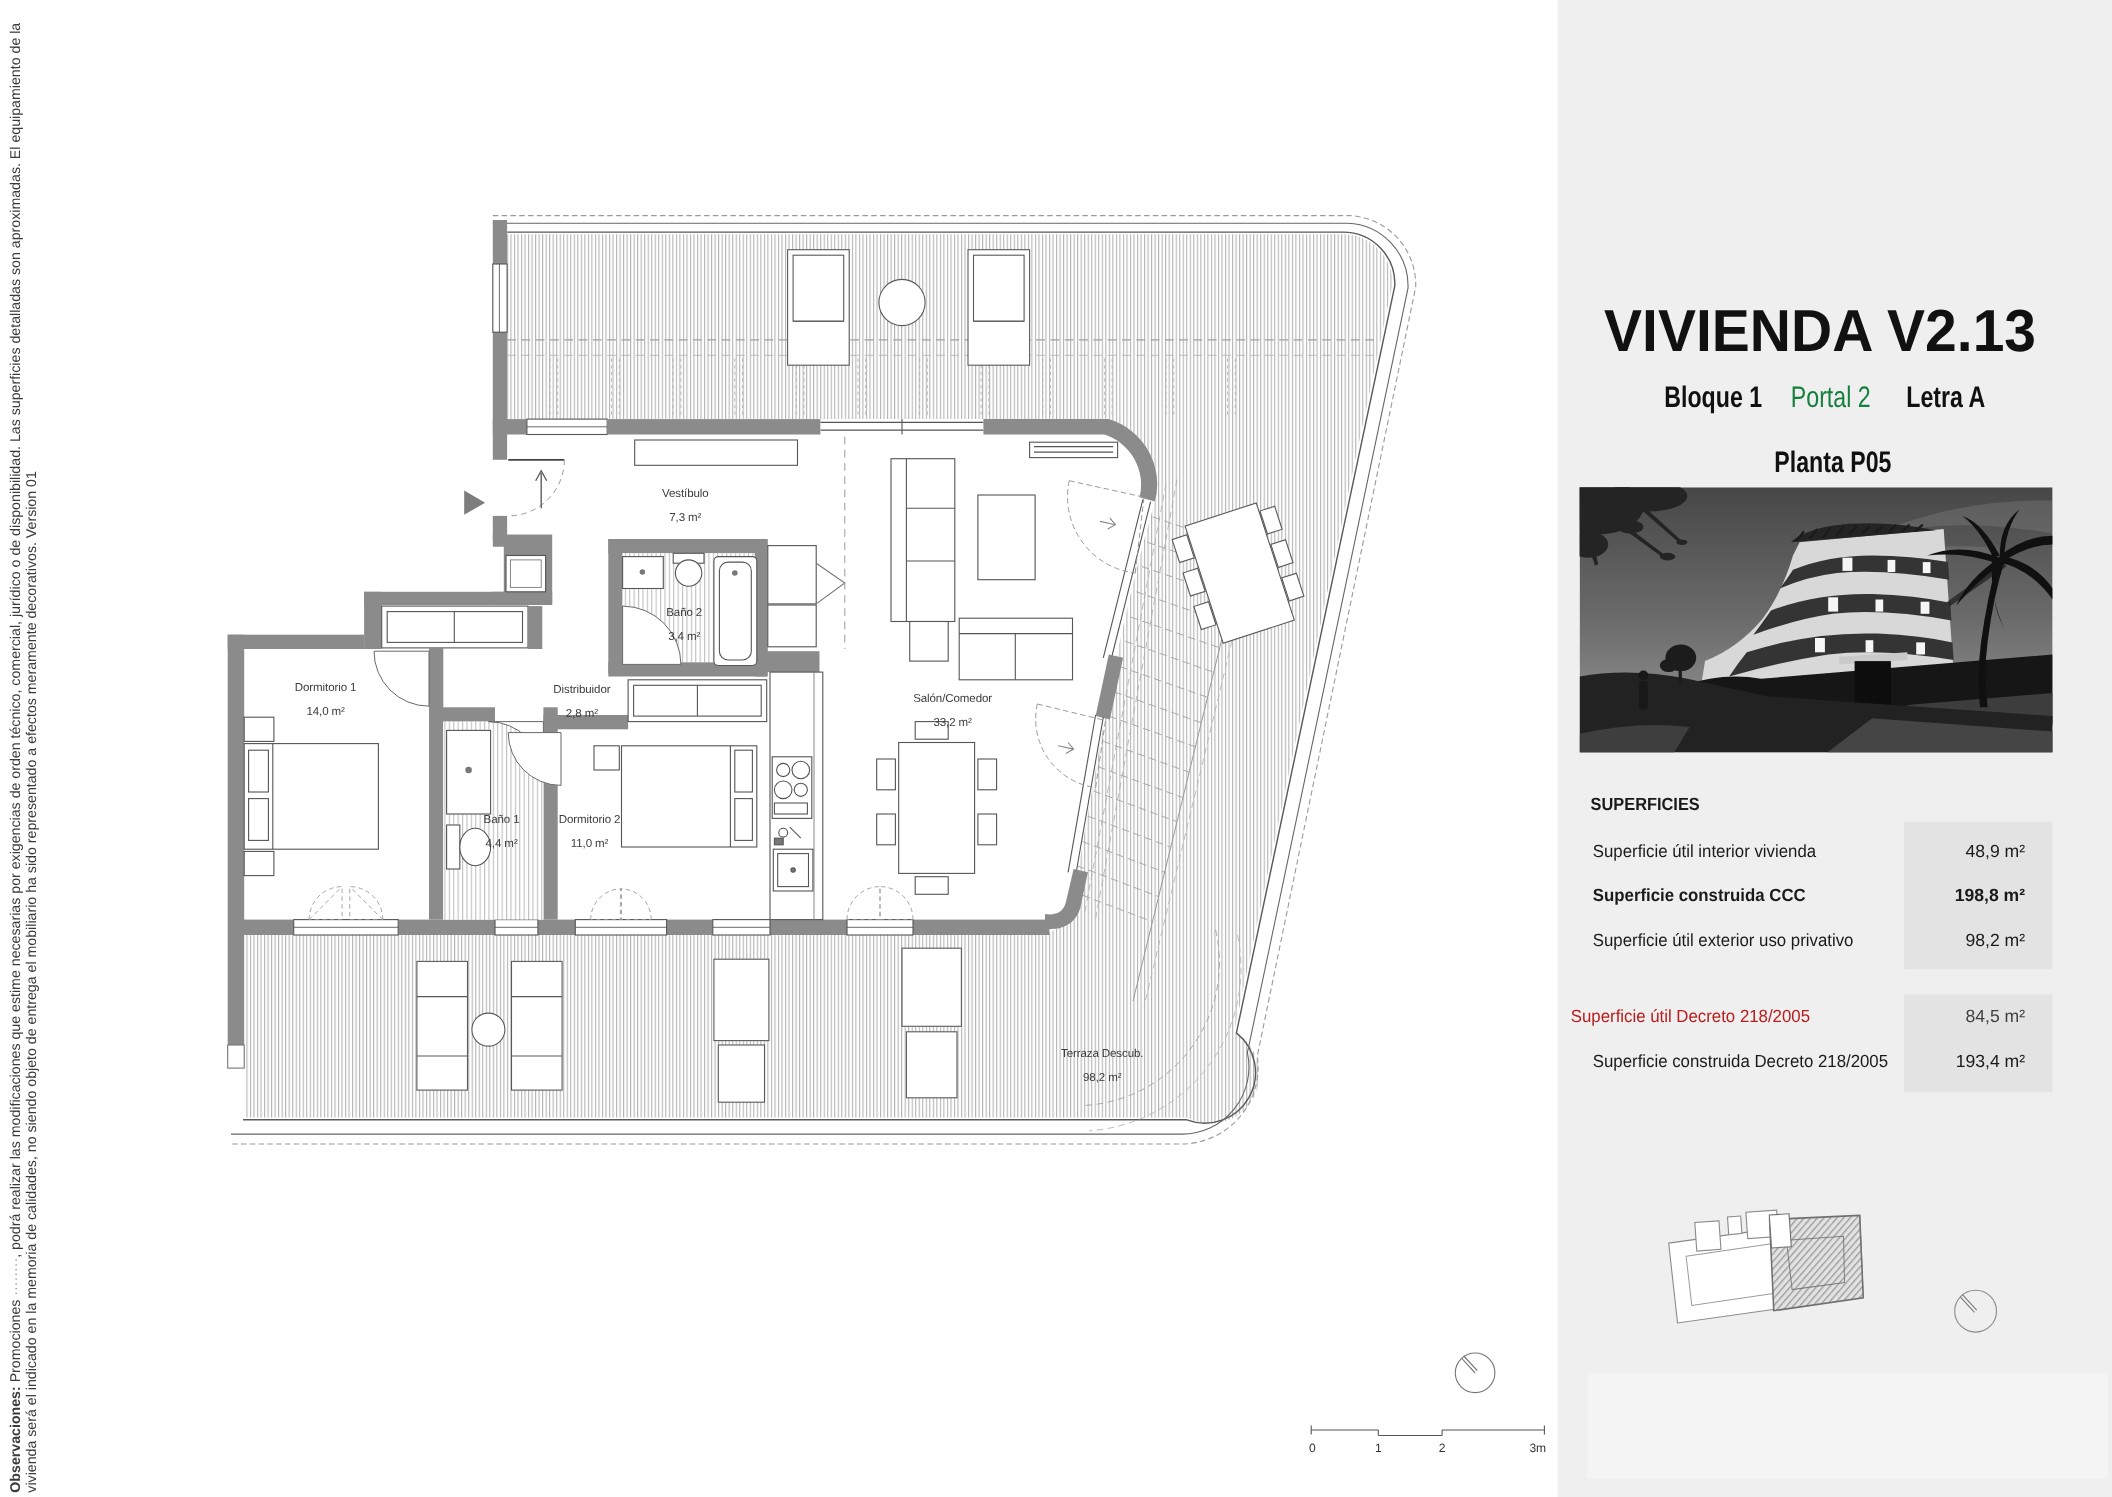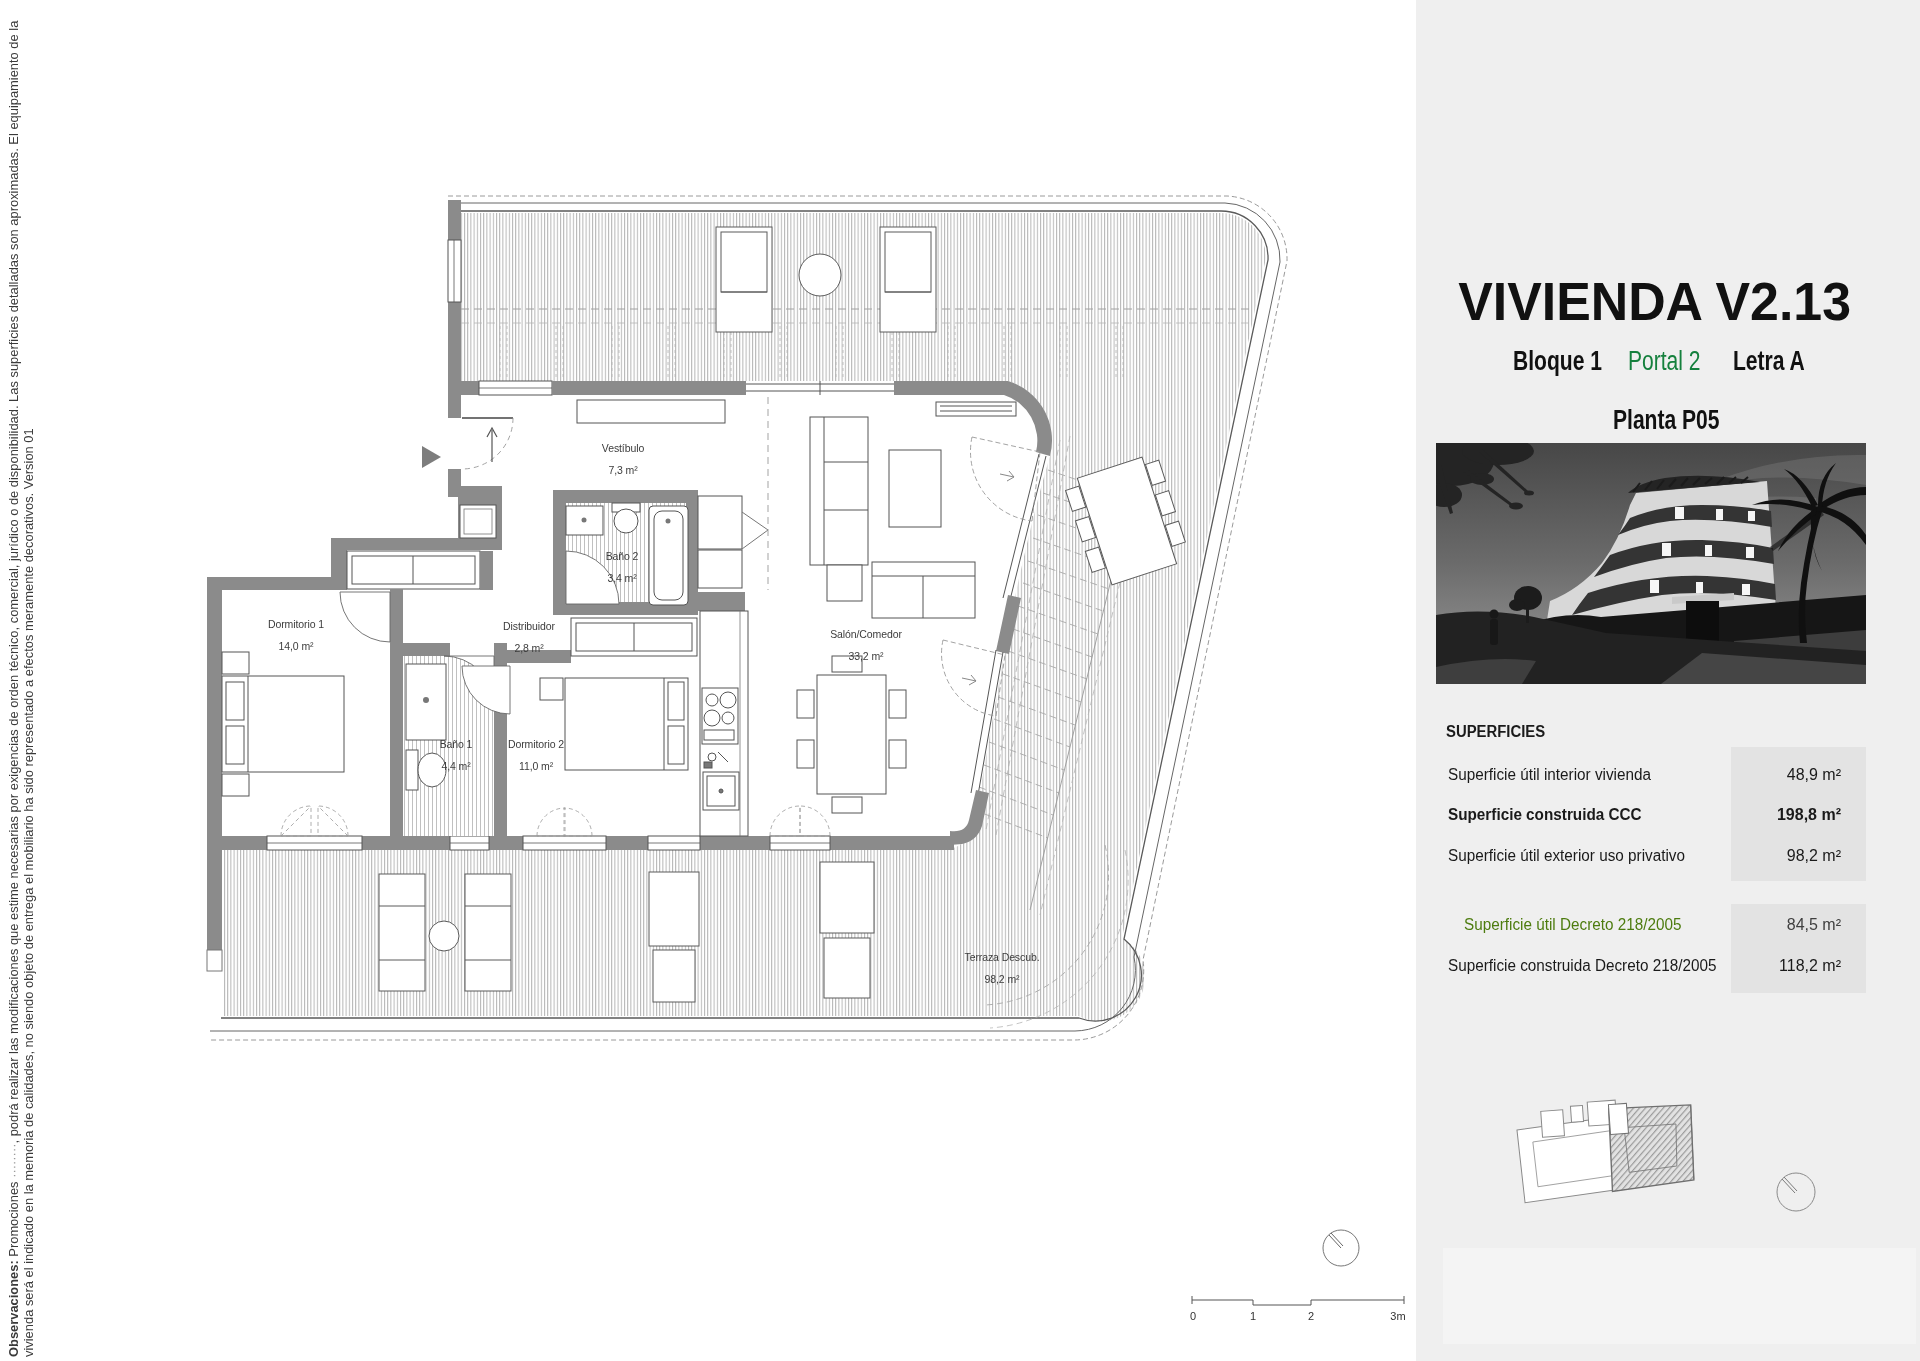--- a/index.html
+++ b/index.html
@@ -138,27 +138,27 @@
 <div class="abs" style="left:1692px;top:766px;width:149px;text-align:right;font-size:16px;color:#1a1a1a;">48,9 m²</div>
 
 <div class="abs" style="left:1448px;top:806px;font-size:16px;font-weight:bold;color:#1a1a1a;"><span style="display:inline-block;transform:scaleX(0.955);transform-origin:0 50%;">Superficie construida CCC</span></div>
 
 <div class="abs" style="left:1692px;top:806px;width:149px;text-align:right;font-size:16px;font-weight:bold;color:#1a1a1a;">198,8 m²</div>
 
 <div class="abs" style="left:1448px;top:847px;font-size:16px;color:#1a1a1a;"><span style="display:inline-block;transform:scaleX(0.955);transform-origin:0 50%;">Superficie útil exterior uso privativo</span></div>
 
 <div class="abs" style="left:1692px;top:847px;width:149px;text-align:right;font-size:16px;color:#1a1a1a;">98,2 m²</div>
 
-<div class="abs" style="left:1464px;top:916px;font-size:16px;color:#4d7c0f;"><span style="display:inline-block;transform:scaleX(0.955);transform-origin:0 50%;">Superficie útil Decreto 218/2005</span></div>
+<div class="abs" style="left:1428px;top:916px;font-size:16px;color:#b91c1c;"><span style="display:inline-block;transform:scaleX(0.955);transform-origin:0 50%;">Superficie útil Decreto 218/2005</span></div>
 
 <div class="abs" style="left:1692px;top:916px;width:149px;text-align:right;font-size:16px;color:#404040;">84,5 m²</div>
 
 <div class="abs" style="left:1448px;top:957px;font-size:16px;color:#1a1a1a;"><span style="display:inline-block;transform:scaleX(0.955);transform-origin:0 50%;">Superficie construida Decreto 218/2005</span></div>
 
-<div class="abs" style="left:1692px;top:957px;width:149px;text-align:right;font-size:16px;color:#1a1a1a;">118,2 m²</div>
+<div class="abs" style="left:1692px;top:957px;width:149px;text-align:right;font-size:16px;color:#1a1a1a;">193,4 m²</div>
 
 <div class="abs" style="left:6px;top:1357px;width:1345px;font-size:12.9px;color:#3a3a3a;transform:rotate(-90deg);transform-origin:0 0;white-space:nowrap;"><b>Observaciones:</b> Promociones <span style="color:#9a9a9a;">········</span>, podrá realizar las modificaciones que estime necesarias por exigencias de orden técnico, comercial, jurídico o de disponibilidad. Las superficies detalladas son aproximadas. El equipamiento de la</div>
 
 <div class="abs" style="left:21px;top:1357px;width:1345px;font-size:12.9px;color:#3a3a3a;transform:rotate(-90deg);transform-origin:0 0;white-space:nowrap;">vivienda será el indicado en la memoria de calidades, no siendo objeto de entrega el mobiliario ha sido representado a efectos meramente decorativos. Version 01</div>
 
 <svg class="abs" style="left:0;top:0;" width="1416" height="1361" viewBox="0 0 1416 1361">
 <defs>
 <pattern id="hatchV" width="3.2" height="8" patternUnits="userSpaceOnUse">
   <rect width="3.2" height="8" fill="#ffffff"></rect>
   <rect x="0" y="0" width="1" height="8" fill="#b4b4b4"></rect>

